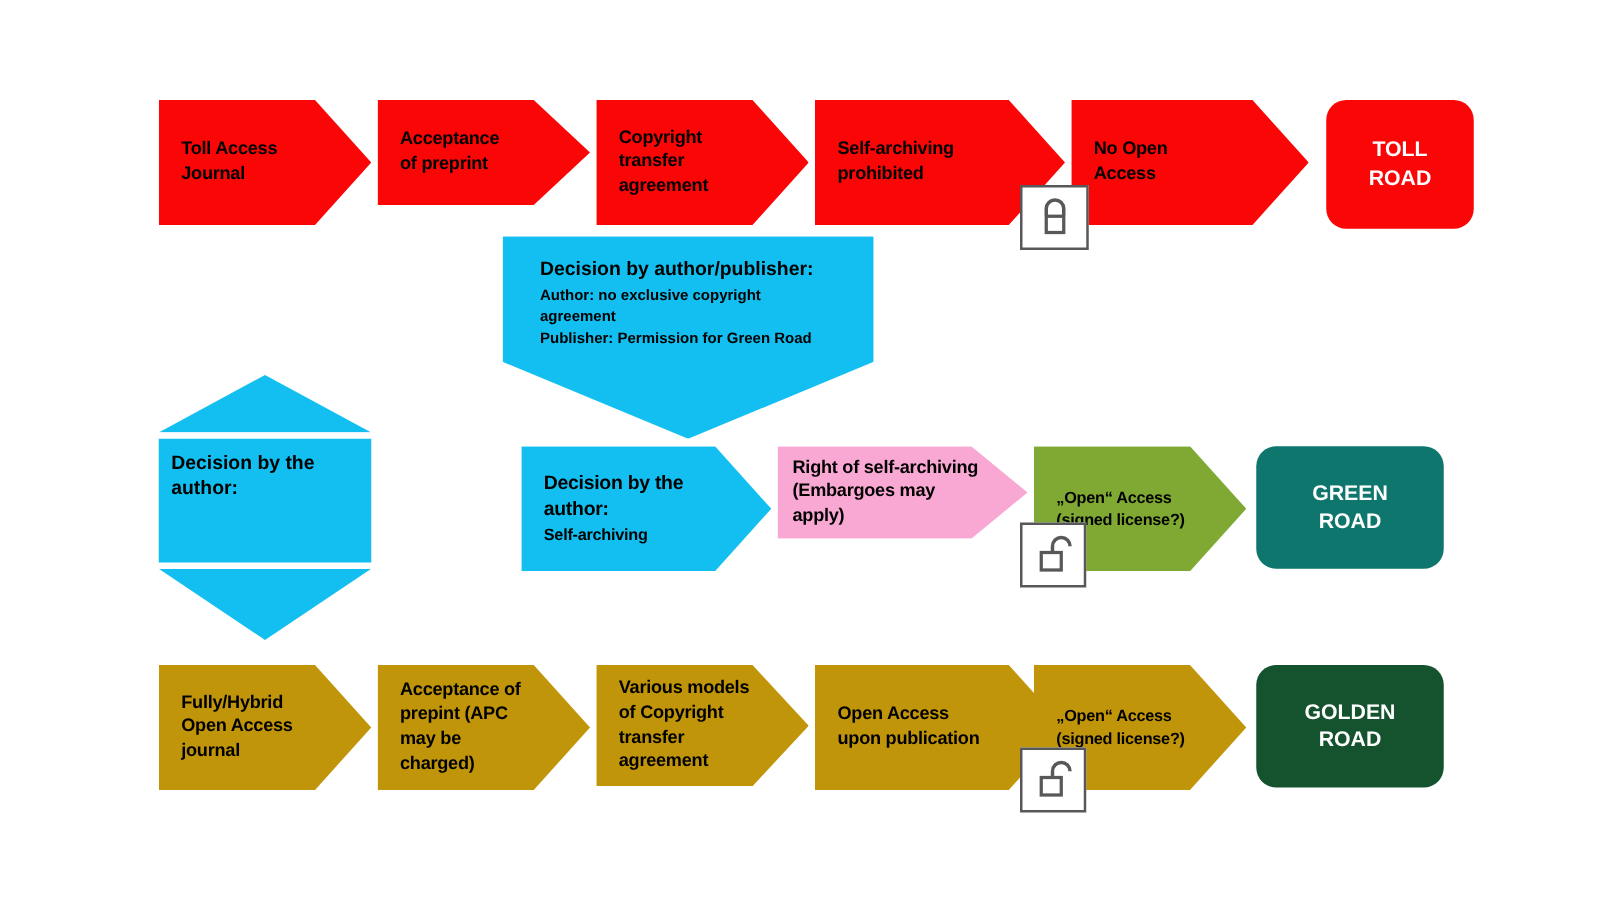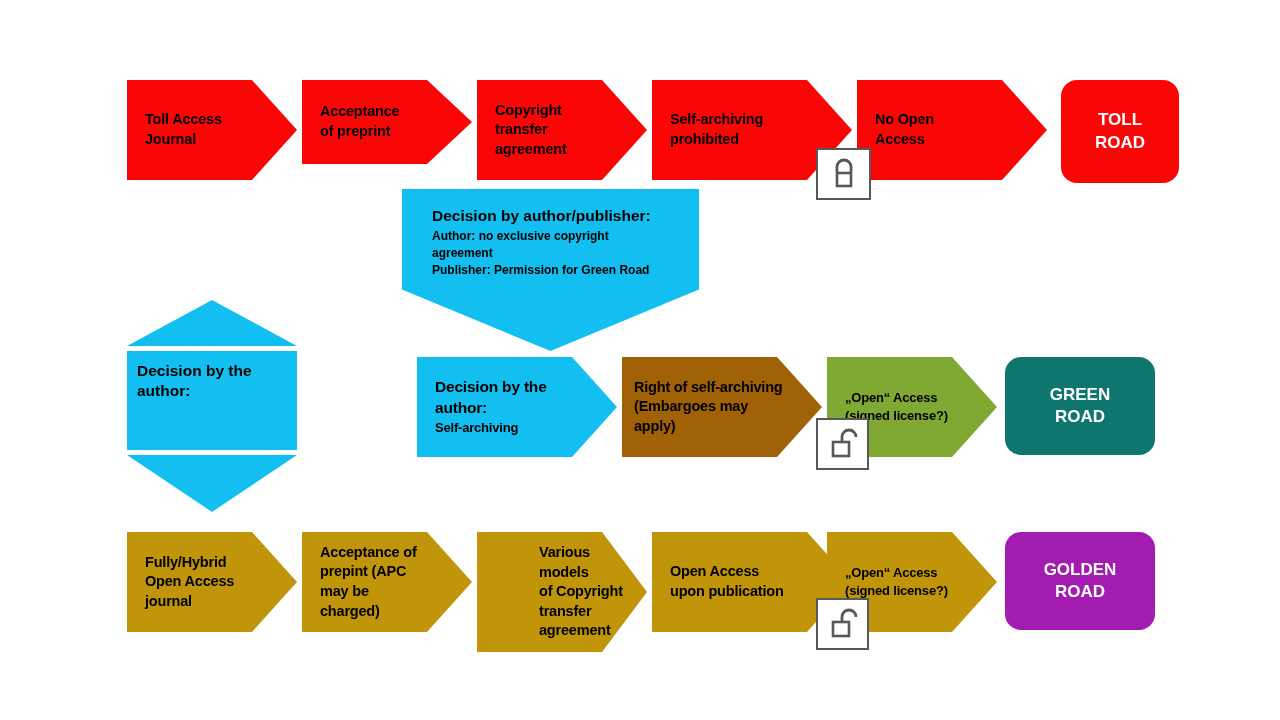--- a/index.html
+++ b/index.html
@@ -189,21 +189,21 @@
   <div class="shape tri-down" style="left:127px; top:455px; width:170px; height:57px; background:#12BFF0;"></div>
 
   <div class="shape chev arrow" style="left:417px; top:357px; width:200px; height:100px; background:#12BFF0;">
     <span class="arrow-text" style="white-space:normal;">
       <span class="arrow-title">Decision by the
 author:</span>
       <span class="arrow-sub">Self-archiving</span>
     </span>
   </div>
 
-  <div class="shape chev arrow" style="left:622px; top:357px; width:200px; height:100px; background:#a16207;">
+  <div class="shape chev arrow" style="left:622px; top:357px; width:200px; height:74px; background:#f9a8d4;">
     <span class="arrow-text" style="padding-left:12px;">Right of self-archiving
 (Embargoes may
 apply)</span>
   </div>
 
   <div class="shape chev arrow smalltext" style="left:827px; top:357px; width:170px; height:100px; background:#7FA932;">
     <span class="arrow-text">„Open“ Access
 (signed license?)</span>
   </div>
 
@@ -225,38 +225,38 @@
 journal</span>
   </div>
 
   <div class="shape chev arrow" style="left:302px; top:532px; width:170px; height:100px; background:#C1950A;">
     <span class="arrow-text">Acceptance of
 prepint (APC
 may be
 charged)</span>
   </div>
 
-  <div class="shape chev arrow" style="left:477px; top:532px; width:170px; height:120px; background:#C1950A;padding-left:44px;">
+  <div class="shape chev arrow" style="left:477px; top:532px; width:170px; height:97px; background:#C1950A;">
     <span class="arrow-text">Various models
 of Copyright
 transfer
 agreement</span>
   </div>
 
   <div class="shape chev arrow" style="left:652px; top:532px; width:200px; height:100px; background:#C1950A;">
     <span class="arrow-text">Open Access
 upon publication</span>
   </div>
 
   <div class="shape chev arrow smalltext" style="left:827px; top:532px; width:170px; height:100px; background:#C1950A;">
     <span class="arrow-text">„Open“ Access
 (signed license?)</span>
   </div>
 
-  <div class="shape road" style="left:1005px; top:532px; width:150px; height:98px; background:#a21caf;">
+  <div class="shape road" style="left:1005px; top:532px; width:150px; height:98px; background:#14532d;">
     <span>GOLDEN
 ROAD</span>
   </div>
 
   <div class="lockbox" style="left:816px; top:598px; width:53px; height:52px;">
     <svg width="30" height="34" viewBox="0 0 30 34" aria-hidden="true">
       <path d="M14 14 L14 10 A7 7 0 0 1 28 10" fill="none" stroke="#58585A" stroke-width="2.8"></path>
       <rect x="5" y="15" width="16" height="14" fill="#ffffff" stroke="#58585A" stroke-width="2.6"></rect>
     </svg>
   </div>

